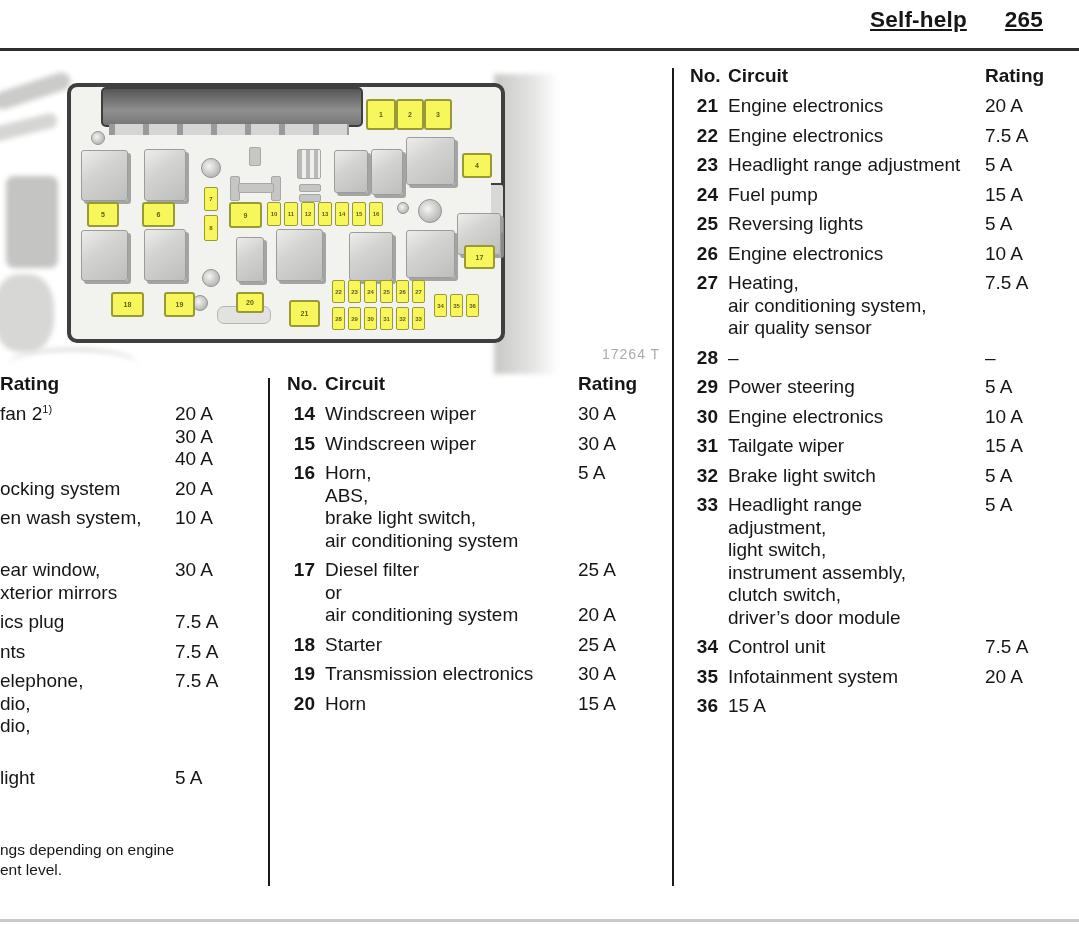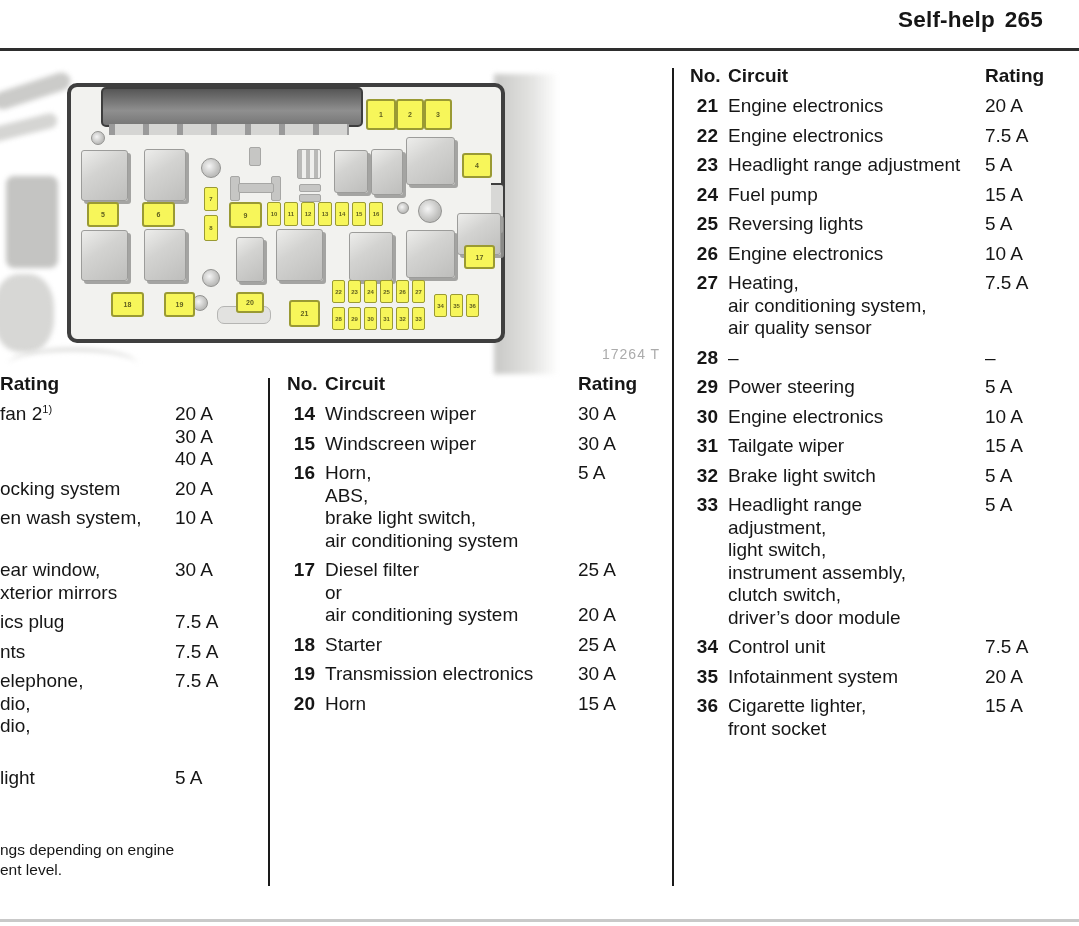--- a/index.html
+++ b/index.html
@@ -1,22 +1,22 @@
 <!DOCTYPE html>
 <html><head>
 <meta charset="utf-8">
 <style>
   html,body{margin:0;padding:0;background:#ffffff;}
   .page{
     position:relative;width:1079px;height:926px;background:#ffffff;
     font-family:"Liberation Sans",sans-serif;color:#161616;overflow:hidden;
   }
   
-  .page-header{position:absolute;top:7px;right:36px;display:flex;gap:10px;
-    font-weight:bold;font-size:22.5px;letter-spacing:.2px;}
+  .page-header{position:absolute;top:7px;right:36px;display:flex;gap:38px;
+    font-weight:bold;font-size:22.5px;letter-spacing:.2px;text-decoration:underline;}
   .rule-top{position:absolute;left:0;top:48px;width:100%;height:3px;background:#2e2e2e;}
   .rule-bottom{position:absolute;left:0;top:919px;width:100%;height:3px;background:#c9c9c9;}
   .divider{position:absolute;width:2px;background:#1a1a1a;}
   .d1{left:268px;top:378px;height:508px;}
   .d2{left:672px;top:68px;height:818px;}
 
   
   .diagram{position:absolute;left:0;top:58px;width:680px;height:316px;}
   .bg{position:absolute;filter:blur(2.5px);z-index:0;}
   .bgl1{left:-8px;top:24px;width:80px;height:18px;background:#cbcbc9;transform:rotate(-18deg);border-radius:9px;}
@@ -471,24 +471,20 @@
           <div class="tno">35</div>
           <div class="tlines">
             <div class="tline">Infotainment system</div>
           </div>
           <div class="tratings">
             <div class="tline">20 A</div>
           </div>
         </div>
         <div class="trow">
           <div class="tno">36</div>
-          <div class="tlines">
-            <div class="tline">Cigarette lighter,</div>
-            <div class="tline">front socket</div>
-          </div>
           <div class="tratings">
             <div class="tline">15 A</div>
           </div>
         </div>
       </div>
   </div>
 
   <div class="rule-bottom"></div>
 </div>
 

